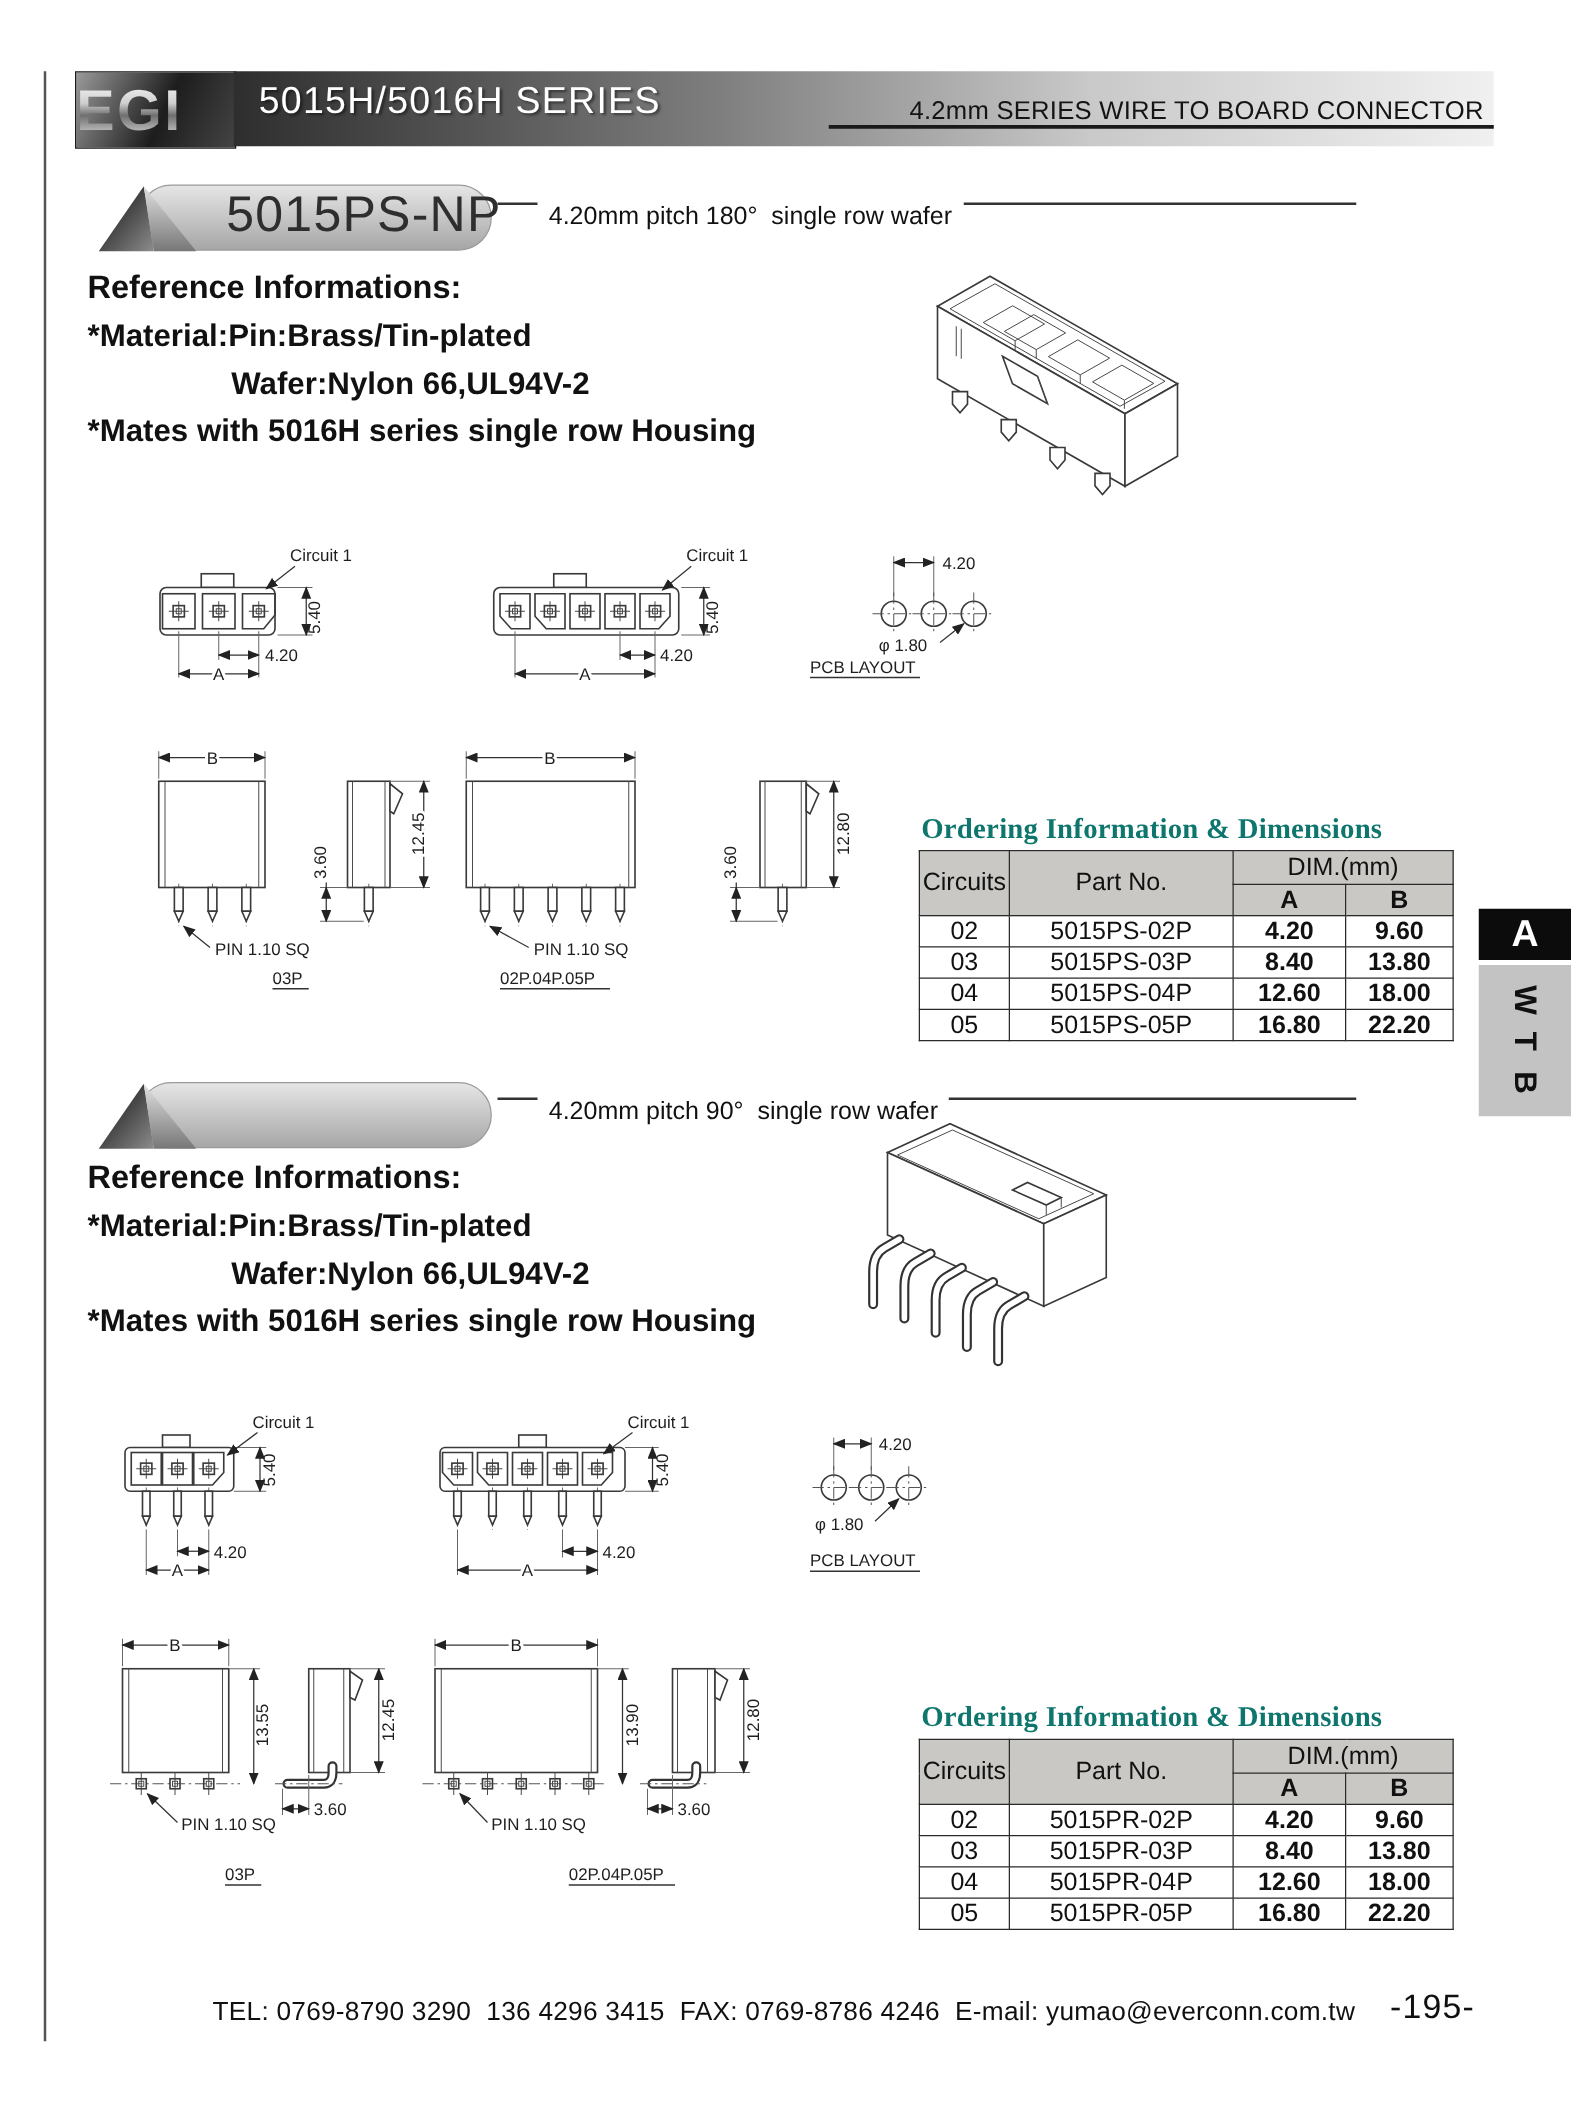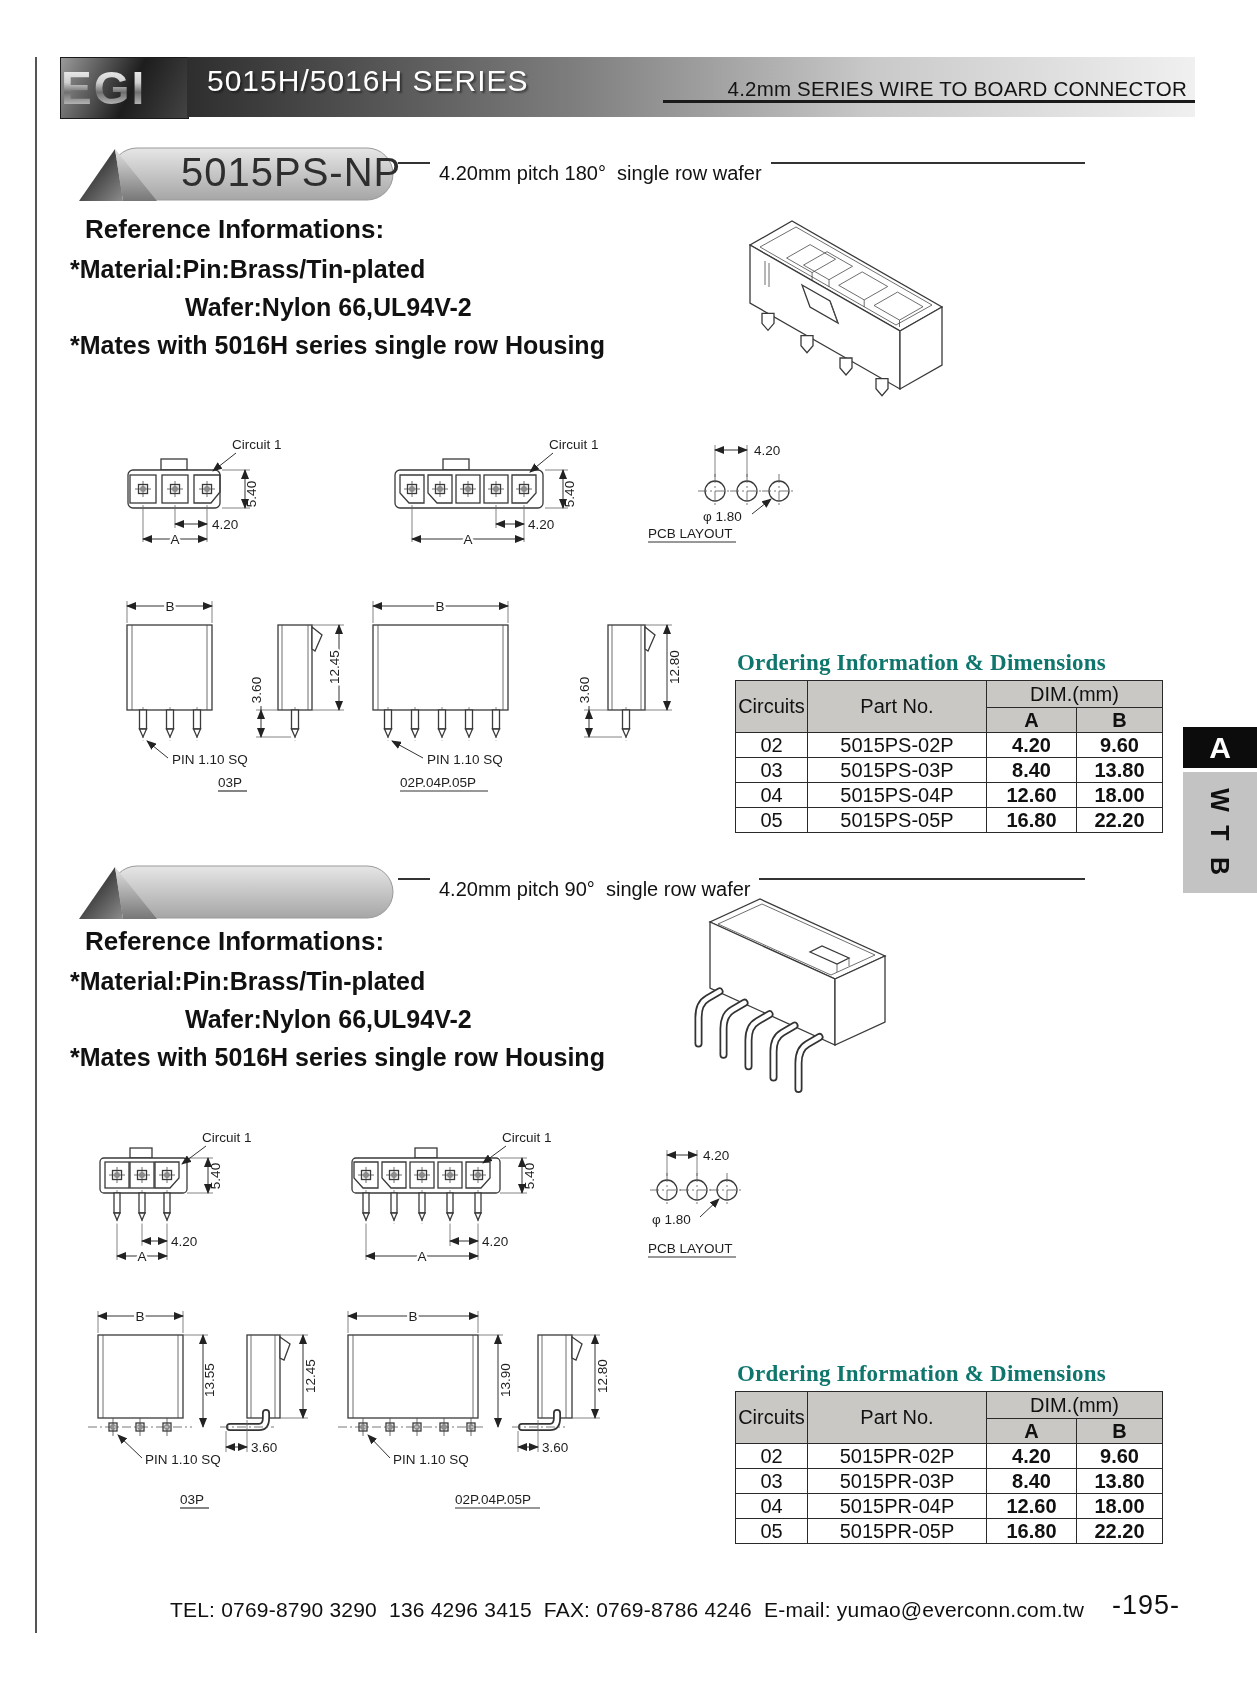--- a/index.html
+++ b/index.html
@@ -23,21 +23,21 @@
   .hline{position:absolute;left:663px;top:100px;width:532px;height:2.5px;background:#1a1a1a}
   
   .badge{position:absolute;left:75px;width:330px;height:58px}
   .badge .btext{position:absolute;left:106px;top:5px;font-size:40px;color:#2e2e2e;letter-spacing:1px;white-space:pre}
   .tagline{position:absolute;display:flex;align-items:flex-start;height:24px}
   .tagline .dash{width:32px;height:2px;background:#333}
   .tagline .tl{font-size:20px;color:#111;padding:0 9px;white-space:pre}
   .tagline .cont{flex:1;height:2px;background:#333}
   
   .refblock{position:absolute;left:70px}
-  .ref-title{font-size:26px;font-weight:700;margin:0 0 10px 15px}
+  .ref-title{font-size:26px;font-weight:700;margin:0 0 10px 0}
   .ref-line{font-size:25px;font-weight:600;margin:0 0 9px 0;white-space:pre}
   .ref-ind{margin-left:115px}
   .ref-norm{font-weight:700}
   
   .tblwrap{position:absolute;width:427px}
   .tbl-title{font-family:"Liberation Serif",serif;font-size:23px;font-weight:700;color:#0f766e;
              margin:0 0 4px 2px;letter-spacing:.2px;white-space:pre}
   table.ord{border-collapse:collapse;table-layout:fixed;width:427px}
   table.ord td{border:1.6px solid #2a2a2a;text-align:center;vertical-align:middle;
                font-size:20px;color:#111;padding:0;height:24px}

